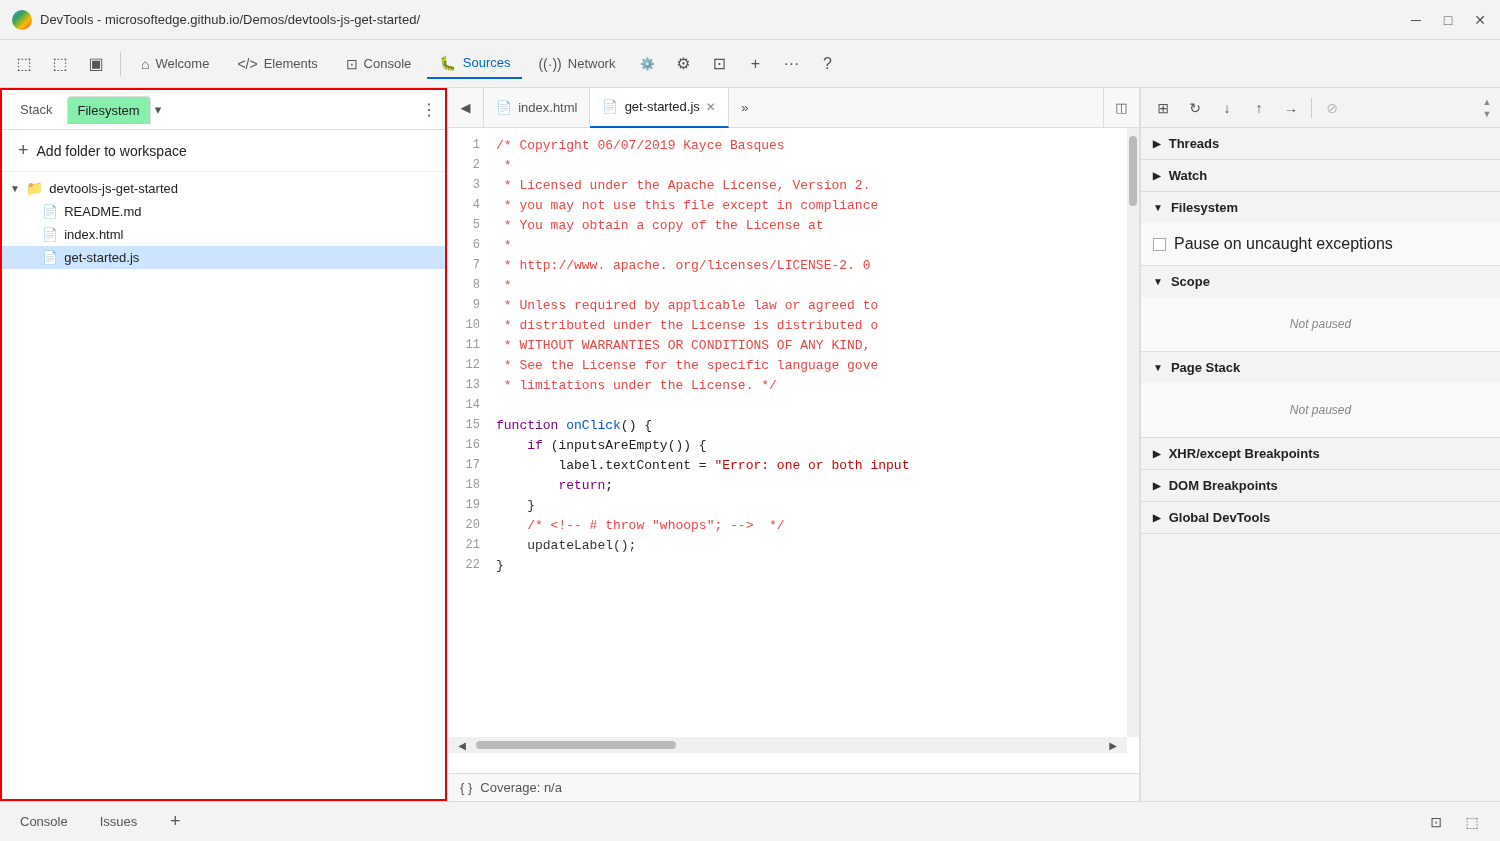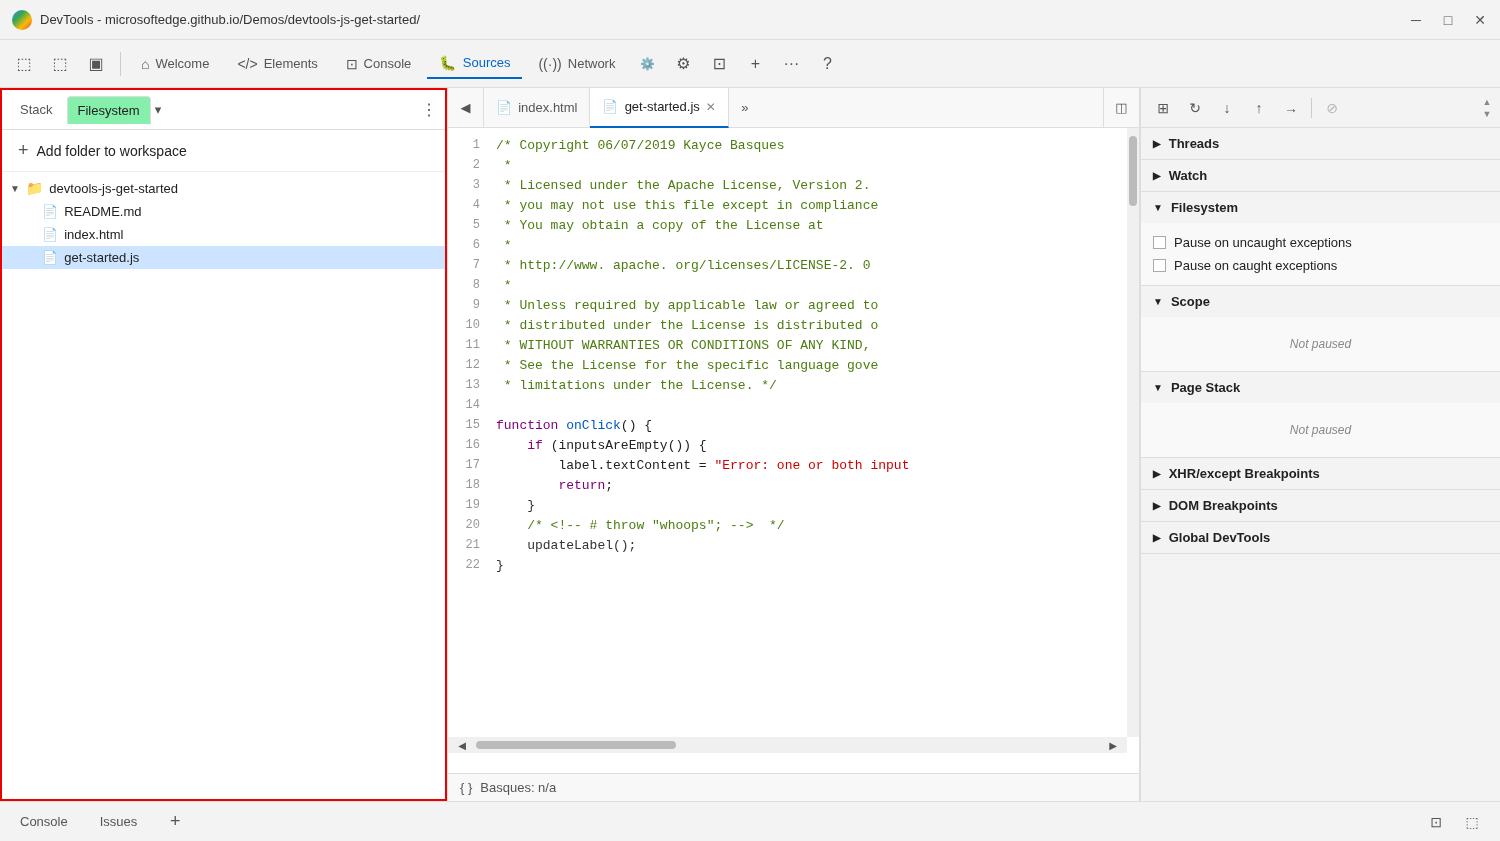--- a/index.html
+++ b/index.html
@@ -55,39 +55,39 @@
     .editor-tab-more { width: 32px; height: 40px; display: flex; align-items: center; justify-content: center; cursor: pointer; color: #555; }
     .editor-tab-split { margin-left: auto; width: 36px; height: 40px; display: flex; align-items: center; justify-content: center; cursor: pointer; color: #555; border-left: 1px solid #ddd; }
 
     
     .code-area { flex: 1; overflow: hidden; display: flex; position: relative; }
     .code-scroll { flex: 1; overflow: auto; }
 
     pre.code { font-family: 'Courier New', Courier, monospace; font-size: 13px; line-height: 1.5; padding: 8px 0; }
     .code-line { display: flex; min-height: 20px; }
     .line-num { width: 48px; text-align: right; color: #999; padding-right: 16px; user-select: none; flex-shrink: 0; font-size: 12px; }
-    .c-green { color: #4d7c0f; }
+    .c-green { color: #ef4444; }
     .c-dark { color: #333; }
 
     
     .coverage-bar { height: 28px; display: flex; align-items: center; padding: 0 12px; border-top: 1px solid #ddd; background: #f8f8f8; font-size: 13px; color: #555; gap: 8px; }
 
     
     .right-panel { width: 360px; display: flex; flex-direction: column; background: #f3f3f3; border-left: 1px solid #ddd; flex-shrink: 0; overflow-y: auto; }
     .right-toolbar { height: 40px; display: flex; align-items: center; padding: 0 8px; gap: 4px; border-bottom: 1px solid #ddd; background: #f3f3f3; }
     .right-tool-btn { width: 28px; height: 28px; display: flex; align-items: center; justify-content: center; cursor: pointer; color: #555; font-size: 14px; border-radius: 3px; }
     .right-tool-sep { width: 1px; height: 20px; background: #ccc; margin: 0 2px; }
     .right-tool-disabled { opacity: 0.4; }
 
     
     .sidebar-section { border-bottom: 1px solid #ddd; }
     .sidebar-section-header { display: flex; align-items: center; gap: 8px; padding: 8px 12px; cursor: pointer; font-size: 13px; font-weight: 600; color: #222; background: #f3f3f3; user-select: none; }
     .sidebar-section-content { padding: 8px 12px; background: #f9f9f9; }
     .sidebar-empty { color: #888; font-style: italic; font-size: 12px; text-align: center; padding: 12px 0; }
-    .checkbox-row { display: flex; align-items: center; gap: 8px; padding: 4px 0; font-size: 13px; cursor: pointer; }
+    .checkbox-row { display: flex; align-items: center; gap: 8px; padding: 4px 0; font-size: 16px; cursor: pointer; }
     .checkbox-box { width: 13px; height: 13px; border: 1px solid #aaa; background: #fff; display: flex; align-items: center; justify-content: center; flex-shrink: 0; }
 
     
     .bottom-bar { height: 40px; background: #f3f3f3; border-top: 1px solid #ddd; display: flex; align-items: center; padding: 0 12px; gap: 16px; }
     .bottom-tab { padding: 6px 8px; cursor: pointer; font-size: 13px; color: #555; border-radius: 4px; }
     .bottom-add-btn { width: 28px; height: 28px; display: flex; align-items: center; justify-content: center; cursor: pointer; color: #555; font-size: 18px; border-radius: 4px; }
     .bottom-right-btns { margin-left: auto; display: flex; gap: 4px; }
     .bottom-tool-btn { width: 32px; height: 32px; display: flex; align-items: center; justify-content: center; cursor: pointer; color: #555; font-size: 14px; border-radius: 4px; }
   </style>
 </head>
@@ -205,21 +205,21 @@
       <div style="position:absolute;bottom:20px;left:0;right:12px;height:16px;background:#f0f0f0;display:flex;align-items:center;">
         <div style="width:28px;height:12px;display:flex;align-items:center;justify-content:center;color:#555;font-size:10px;cursor:pointer;">◀</div>
         <div style="height:8px;width:200px;background:#bbb;border-radius:4px;"></div>
         <div style="flex:1;"></div>
         <div style="width:28px;height:12px;display:flex;align-items:center;justify-content:center;color:#555;font-size:10px;cursor:pointer;">▶</div>
       </div>
     </div>
 
     <div class="coverage-bar">
       <span style="color:#555;">{ }</span>
-      <span>Basques: n/a</span>
+      <span>Coverage: n/a</span>
     </div>
   </div>
 
   <div class="right-panel">
     <div class="right-toolbar">
       <div class="right-tool-btn">⊞</div>
       <div class="right-tool-btn">↻</div>
       <div class="right-tool-btn">↓</div>
       <div class="right-tool-btn">↑</div>
       <div class="right-tool-btn">→</div>
@@ -248,24 +248,20 @@
         <div class="sidebar-section">
           <div class="sidebar-section-header">
             <span style="font-size:10px;">▼</span>
             <span>Filesystem</span>
           </div>
           <div class="sidebar-section-content">
             <div class="checkbox-row">
               <div class="checkbox-box"></div>
               <span>Pause on uncaught exceptions</span>
             </div>
-            <div class="checkbox-row">
-              <div class="checkbox-box"></div>
-              <span>Pause on caught exceptions</span>
-            </div>
           </div>
         </div>
         <div class="sidebar-section">
           <div class="sidebar-section-header">
             <span style="font-size:10px;">▼</span>
             <span>Scope</span>
           </div>
           <div class="sidebar-section-content">
             <div class="sidebar-empty">Not paused</div>
           </div>

